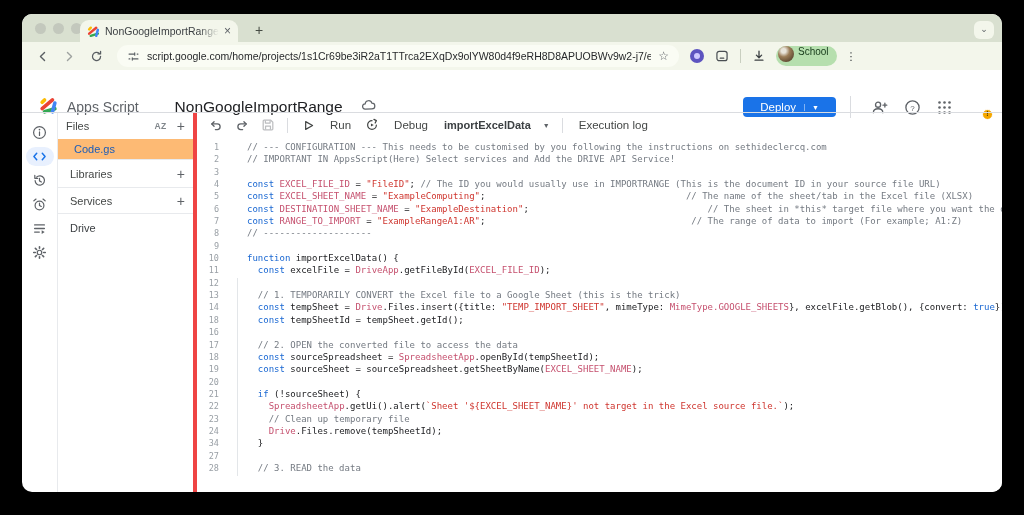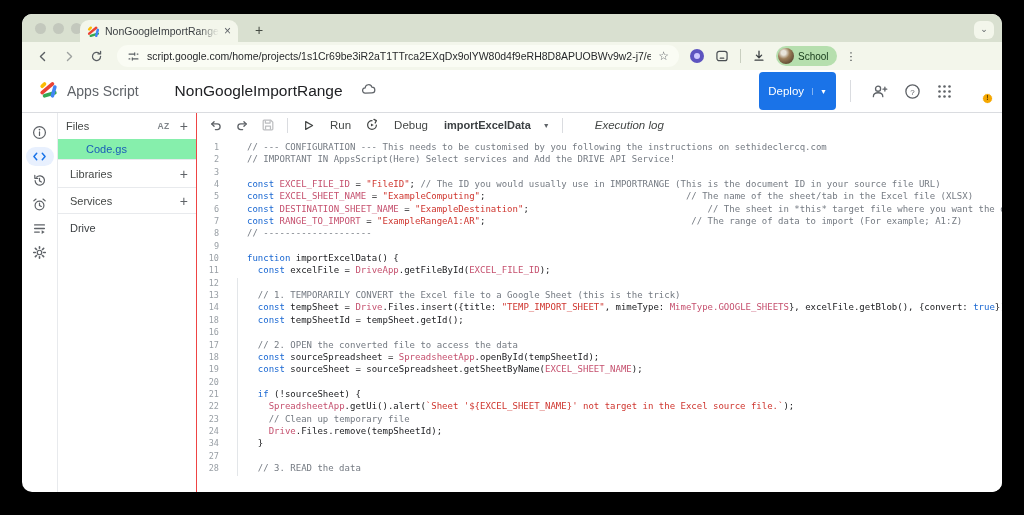--- a/index.html
+++ b/index.html
@@ -20,66 +20,66 @@
   #navbar { position:absolute; left:0; top:28px; width:100%; height:28px; background:#f3f6eb; display:flex; align-items:center; }
   .navic { color:#5a5f63; margin-left:14px; flex:none; }
   .navic svg { display:block; }
   #omnibox { margin-left:14px; width:562px; height:22px; background:#fafcf4; border-radius:12px; display:flex; align-items:center; padding:0 10px; gap:7px; }
   #omnibox .url { font-size:10.5px; color:#27292b; white-space:nowrap; overflow:hidden; flex:1; }
   #omnibox .star { color:#5f6368; font-size:12px; flex:none; }
   .chromeic { margin-left:11px; flex:none; display:flex; align-items:center; }
   #ext-avatar { width:14px; height:14px; border-radius:50%; background:#5d54c0; position:relative; }
   #ext-avatar i { position:absolute; left:4px; top:4px; width:6px; height:6px; border-radius:50%; background:#cfc9ff; }
   .vsep { width:1px; height:14px; background:#c9cfc0; margin-left:11px; }
-  #profile-chip { margin-left:10px; height:20px; background:#b6dfae; border-radius:10px; display:flex; align-items:center; gap:4px; padding:0 8px 0 2px; }
+  #profile-chip { margin-left:10px; height:20px; background:#b6dfae; border-radius:10px; display:flex; gap:4px; padding:0 8px 0 2px; }
   #profile-chip .mini-avatar { width:16px; height:16px; border-radius:50%; background:radial-gradient(circle at 35% 30%, #e8e4da 15%, #9b7d58 40%, #4c3a26 90%); }
   #profile-chip .name { font-size:10px; color:#173a1a; }
   #chrome-menu { margin:0 10px 0 9px; color:#3c4043; font-size:11px; letter-spacing:0; }
 
   
-  #appheader { position:absolute; left:0; top:56px; width:100%; height:42px; background:#fff; display:flex; align-items:center; }
+  #appheader { position:absolute; left:0; top:72px; width:100%; height:42px; background:#fff; display:flex; align-items:center; }
   #appheader .logo { margin-left:17px; flex:none; }
   #appheader .brand { margin-left:9px; font-size:14px; color:#5f6368; }
   #appheader .project { margin-left:36px; font-size:15.5px; color:#202124; }
   #appheader .cloud { margin-left:18px; color:#5f6368; }
   #header-right { position:absolute; right:12px; top:0; height:42px; display:flex; align-items:center; }
-  #deploy-btn { height:38px; background:#1a73e8; border:none; border-radius:4px; color:#fff; font-size:11.5px; font-family:"Liberation Sans",sans-serif; display:flex; align-items:center; padding:0 9px; gap:8px; }
+  #deploy-btn { height:20px; background:#1a73e8; border:none; border-radius:4px; color:#fff; font-size:11.5px; font-family:"Liberation Sans",sans-serif; display:flex; align-items:center; padding:0 17px; gap:8px; }
   #deploy-btn .dd { border-left:1px solid rgba(255,255,255,.45); padding-left:7px; font-size:7px; }
   #header-right .hsep { width:1px; height:22px; background:#dadce0; margin:0 12px 0 14px; }
   .hico { color:#5f6368; margin:0 8px; display:flex; }
   #avatar { position:relative; width:22px; height:22px; margin-left:8px; }
   #avatar .pic { width:22px; height:22px; border-radius:50%; background:radial-gradient(circle at 35% 28%, #ece7dc 12%, #97795a 42%, #41301f 90%); }
   #avatar .badge { position:absolute; right:-3px; bottom:-2px; width:11px; height:11px; border-radius:50%; background:#f5a700; border:1.5px solid #fff; font-size:7px; line-height:8px; text-align:center; color:#5c3c00; font-weight:bold; }
 
   
   #main { position:absolute; left:0; top:98px; right:0; bottom:0; border-top:1px solid #dadce0; display:flex; }
   #rail { width:36px; border-right:1px solid #e8eaed; padding-top:7px; display:flex; flex-direction:column; align-items:center; flex:none; }
   .rail-item { width:28px; height:24px; display:flex; align-items:center; justify-content:center; color:#5f6368; }
   .rail-item.sel { background:#e8f0fe; border-radius:10px; height:19px; margin:2.5px 0; color:#1a73e8; }
 
-  #filepanel { width:139px; border-right:1px solid #ef4444; flex:none; font-size:11px; color:#3c4043; }
+  #filepanel { width:139px; border-right:4px solid #ef4444; flex:none; font-size:11px; color:#3c4043; }
   #filepanel .phead { height:26px; display:flex; align-items:center; padding:0 8px; }
   #filepanel .phead .lbl { flex:1; font-size:11px; color:#444746; }
   .sorticon { color:#80868b; font-size:8.5px; font-weight:bold; margin-right:10px; letter-spacing:.5px; }
   .plus { color:#5f6368; font-size:14px; line-height:1; }
-  .file-row { height:20px; display:flex; align-items:center; padding:0 28px; background:#86efac; color:#1a5cb8; font-size:11px; }
+  .file-row { height:20px; display:flex; align-items:center; padding:0 16px; background:#fdba74; color:#1a5cb8; font-size:11px; }
   .pdiv { border-top:1px solid #e8eaed; }
   .sec-row { height:27px; display:flex; align-items:center; padding:0 8px 0 12px; }
   .sec-row .lbl { flex:1; font-size:11px; color:#444746; }
   .drive-row { height:28px; display:flex; align-items:center; padding:0 12px; font-size:11px; }
 
   #editor { flex:1; display:flex; flex-direction:column; min-width:0; }
   #edtoolbar { height:24px; display:flex; align-items:center; flex:none; font-size:11.5px; color:#444746; }
   #edtoolbar .tbico { display:flex; margin-left:12px; }
   #edtoolbar .dis { opacity:.42; }
   #edtoolbar .tsep { width:1px; height:15px; background:#dadce0; margin-left:12px; }
   .tbtn { display:flex; align-items:center; gap:15px; margin-left:14px; }
   #fn-select { display:flex; align-items:center; gap:12px; margin-left:16px; font-weight:bold; color:#3c4043; font-size:11px; }
   #fn-select .dd { font-size:7px; color:#5f6368; }
-  #exec-log { margin-left:32px;font-style:italic; }
+  #exec-log { margin-left:16px; }
 
   #codearea { flex:1; position:relative; overflow:hidden; background:#fff; padding-top:4px; }
   .cl { display:flex; height:12.35px; line-height:12.35px; white-space:pre; font-family:"DejaVu Sans Mono", monospace; font-size:9px; }
   .ln { width:22px; flex:none; text-align:right; color:#9aa0a6; font-size:8.5px; }
   .ct { margin-left:28px; flex:none; }
   .tp { color:#202124; font-weight:500; }
   .tk { color:#1967d2; font-weight:500; }
   .ti { color:#c5506e; font-weight:500; }
   .ts { color:#cf352e; font-weight:500; }
   .tc { color:#747a82; }

